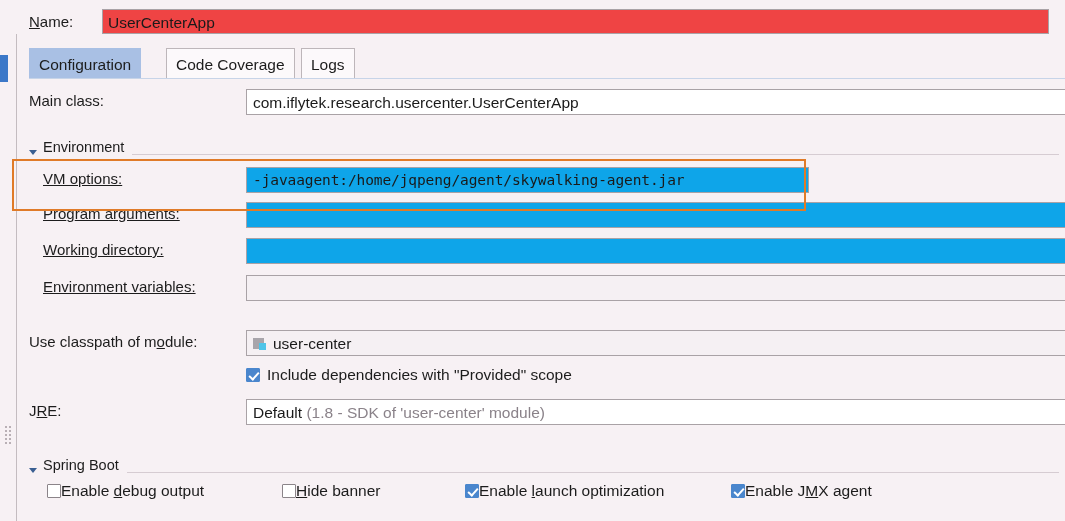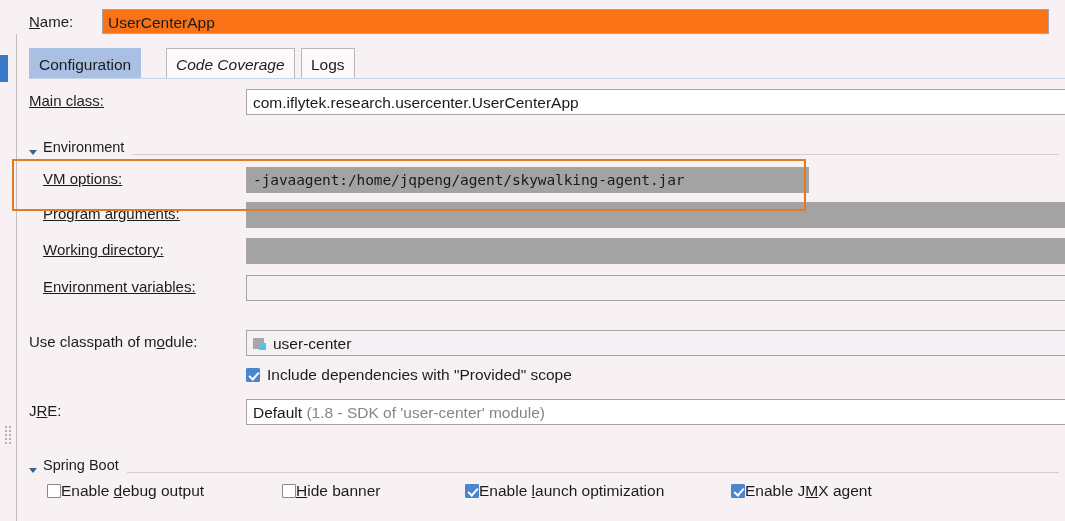--- a/index.html
+++ b/index.html
@@ -65,21 +65,21 @@
   .field-label u { text-decoration: underline; }
 
   #name-label {
     position: absolute;
     left: 0; top: 4px;
   }
   #name-input {
     position: absolute;
     left: 73px; top: 0;
     width: 947px; height: 25px;
-    background: #f97316;
+    background: #ef4444;
     border: 1px solid #a9a2a6;
     box-sizing: border-box;
     padding: 2px 5px;
     font-family: "Liberation Sans", sans-serif;
     font-size: 15.5px;
     color: #1a1a1a;
     line-height: 21px;
     overflow: hidden;
     white-space: nowrap;
   }
@@ -111,21 +111,21 @@
     line-height: 24px;
   }
   .tab.selected {
     background: #a9c0e4;
     border-color: #a9c0e4;
   }
 
   
   #mainclass-label {
     position: absolute;
-    left: 12px; top: 92px; text-decoration: underline;
+    left: 12px; top: 92px;
   }
   #mainclass-input {
     position: absolute;
     left: 229px; top: 89px;
     width: 880px; height: 26px;
     background: #ffffff;
     border: 1px solid #a9a2a6;
     box-sizing: border-box;
     padding: 2px 6px;
     font-size: 15.5px;
@@ -163,21 +163,21 @@
   }
   #env-section { left: 12px; top: 135px; }
   #spring-section { left: 12px; top: 453px; }
 
   
   .env-label { position: absolute; left: 26px; text-decoration: underline; }
   .env-input {
     position: absolute;
     left: 229px;
     width: 880px; height: 26px;
-    background: #a3a3a3;
+    background: #0ea5e9;
     border: 1px solid #a9a2a6;
     box-sizing: border-box;
     padding: 2px 6px;
     font-size: 15.5px;
     line-height: 21px;
     white-space: nowrap;
     overflow: hidden;
   }
   .env-input.disabled {
     background: #f5f0f3;
@@ -336,21 +336,21 @@
 
 <div id="content">
 
   <div id="name-row">
     <div id="name-label" class="field-label"><u>N</u>ame:</div>
     <div id="name-input">UserCenterApp</div>
   </div>
 
   <div id="tab-strip">
     <div class="tab selected" style="left:0px;">Configuration</div>
-    <div class="tab" style="left:137px;font-style:italic;">Code Coverage</div>
+    <div class="tab" style="left:137px;">Code Coverage</div>
     <div class="tab" style="left:272px;text-align:right;">Logs</div>
     <div id="tab-underline"></div>
   </div>
 
   <div id="mainclass-label" class="field-label">Main class:</div>
   <div id="mainclass-input">com.iflytek.research.usercenter.UserCenterApp</div>
 
   <div id="env-section" class="section-header">
     <span class="tri"></span>
     <span class="section-title">Environment</span>

